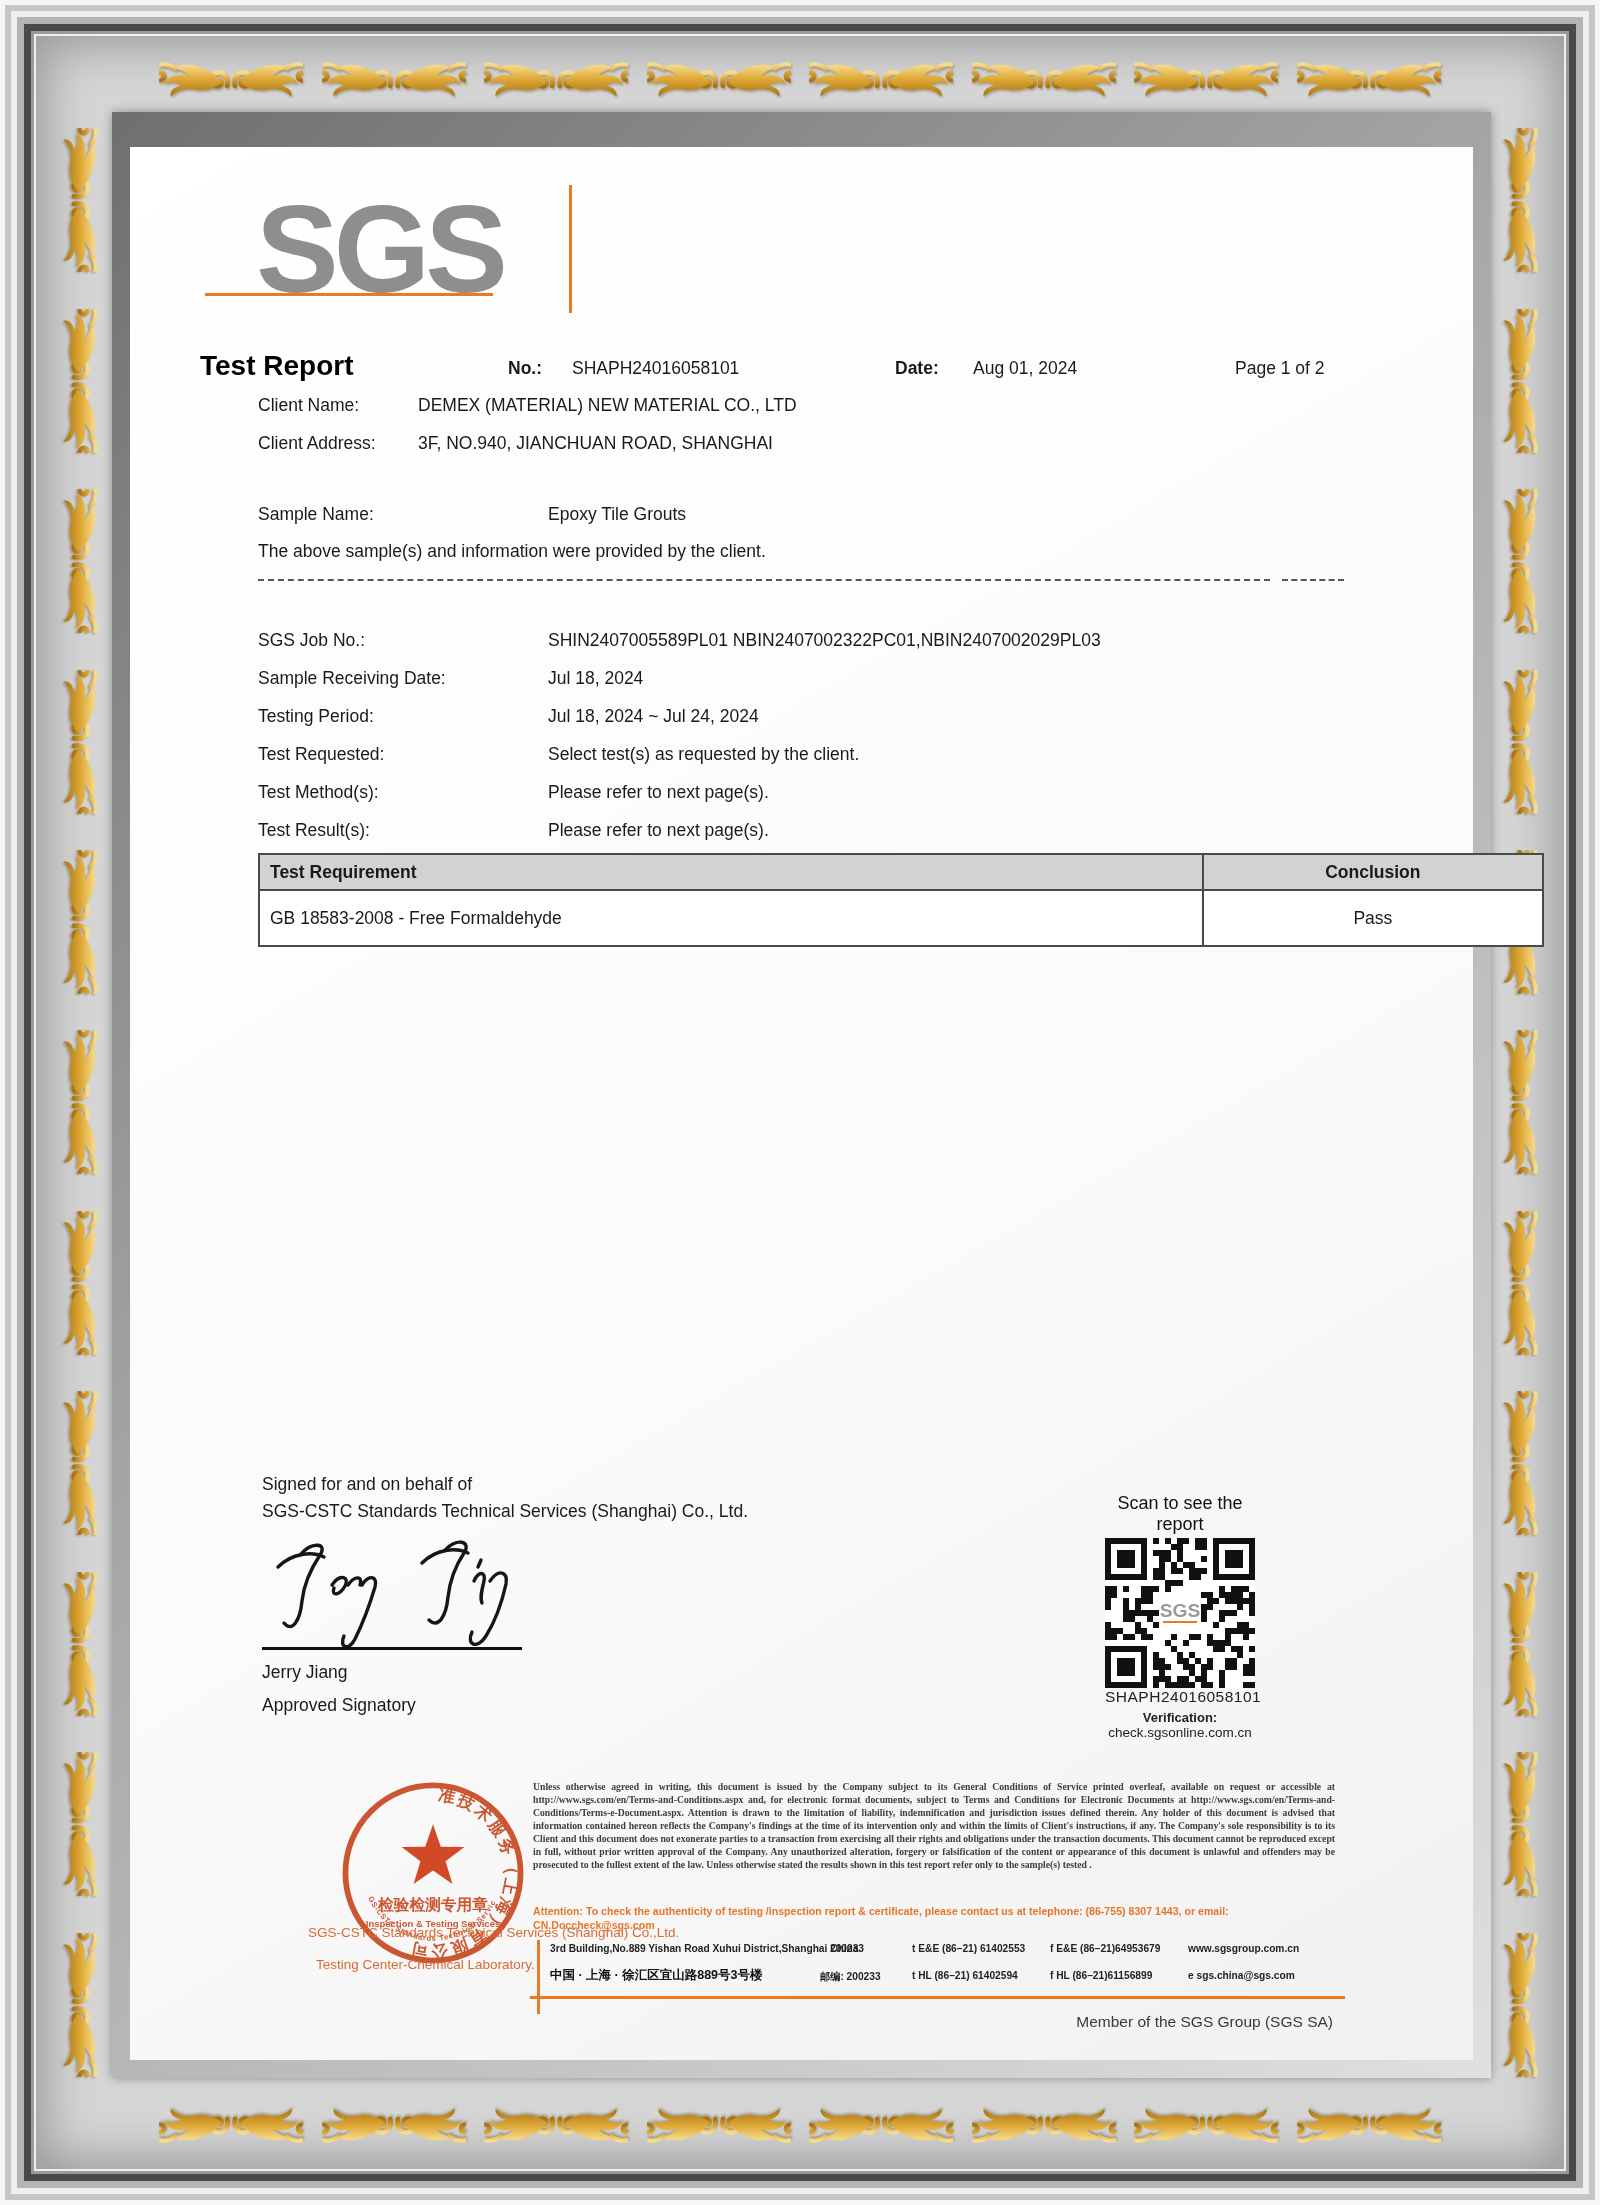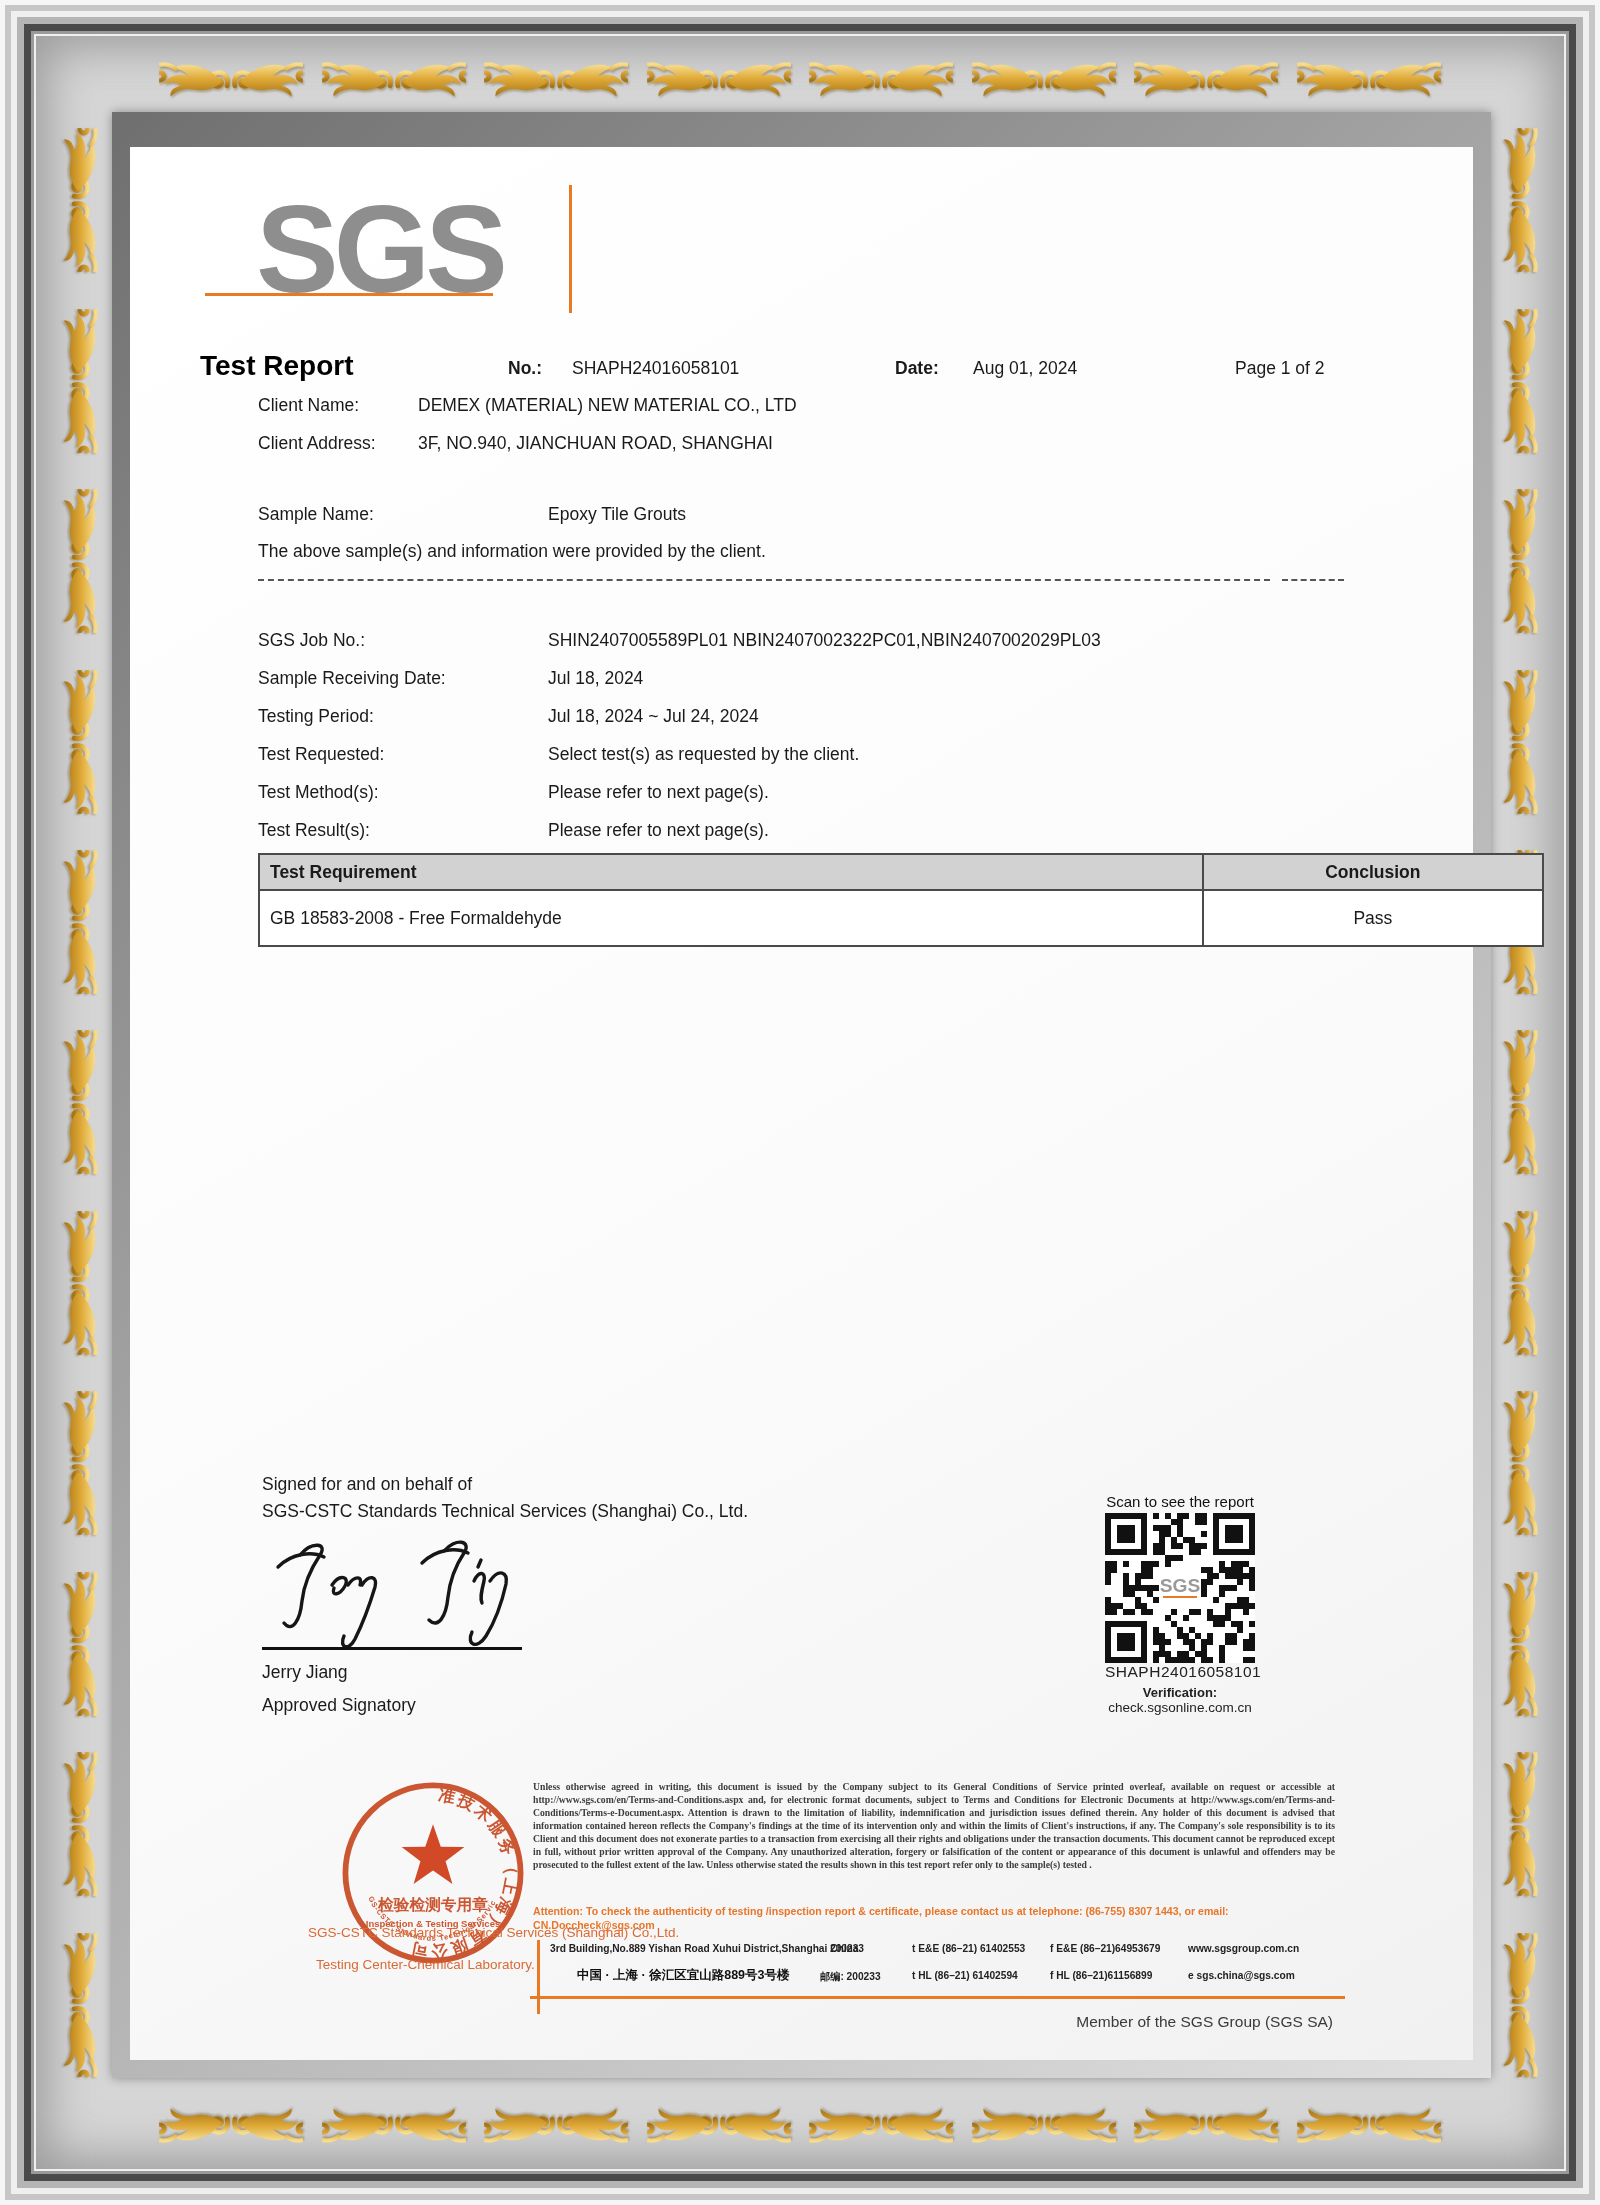--- a/index.html
+++ b/index.html
@@ -61,21 +61,21 @@
   
   .rtable{border-collapse:collapse;width:1286px;table-layout:fixed;}
   .rtable th,.rtable td{border:2px solid #4a4a4a;font-size:17.5px;}
   .rtable th{background:#d2d2d2;text-align:left;padding:4px 10px;height:26px;}
   .rtable th.center,.rtable td.center{text-align:center;}
   .rtable td{padding:12px 10px;height:30px;background:#fff;}
   
   .sig-underline{background:#111;height:3px;}
   
   .qr-wrap{width:150px;}
-  .qr-caption{font-size:15px;color:#111;}
+  .qr-caption{font-size:18px;color:#111;}
   .qr-id{font-size:15.5px;color:#222;letter-spacing:.5px;}
   .qr-small{font-size:13px;font-weight:bold;color:#222;}
   .qr-url{font-size:13.5px;color:#222;}
   
   .stamp-caption{color:#d96a35;font-size:13.5px;font-weight:normal;}
   
   .legal{font-size:9.7px;line-height:13px;color:#3d3d3d;text-align:justify;font-weight:bold;font-family:Liberation Serif, serif;}
   .attention{font-size:10.6px;line-height:14px;color:#e8762a;font-weight:bold;}
   .f10{font-size:10.2px;color:#222;font-weight:bold;}
   .fcn{font-size:12.5px;color:#111;font-weight:bold;}
@@ -531,20 +531,20 @@
 
   <div class="abs legal" style="left:403px;top:1633px;width:802px;">Unless otherwise agreed in writing, this document is issued by the Company subject to its General Conditions of Service printed overleaf, available on request or accessible at http://www.sgs.com/en/Terms-and-Conditions.aspx and, for electronic format documents, subject to Terms and Conditions for Electronic Documents at http://www.sgs.com/en/Terms-and-Conditions/Terms-e-Document.aspx. Attention is drawn to the limitation of liability, indemnification and jurisdiction issues defined therein. Any holder of this document is advised that information contained hereon reflects the Company's findings at the time of its intervention only and within the limits of Client's instructions, if any. The Company's sole responsibility is to its Client and this document does not exonerate parties to a transaction from exercising all their rights and obligations under the transaction documents. This document cannot be reproduced except in full, without prior written approval of the Company. Any unauthorized alteration, forgery or falsification of the content or appearance of this document is unlawful and offenders may be prosecuted to the fullest extent of the law. Unless otherwise stated the results shown in this test report refer only to the sample(s) tested .</div>
   <div class="abs attention" style="left:403px;top:1757px;width:810px;">Attention: To check the authenticity of testing /inspection report &amp; certificate, please contact us at telephone: (86-755) 8307 1443, or email: CN.Doccheck@sgs.com</div>
 
   <div class="abs orange-vtick" style="left:407px;top:1793px;height:74px;"></div>
   <div class="abs f10" style="left:420px;top:1796px;">3rd Building,No.889 Yishan Road Xuhui District,Shanghai China</div>
   <div class="abs f10" style="left:700px;top:1796px;">200233</div>
   <div class="abs f10" style="left:782px;top:1796px;">t E&amp;E (86–21) 61402553</div>
   <div class="abs f10" style="left:920px;top:1796px;">f E&amp;E (86–21)64953679</div>
   <div class="abs f10" style="left:1058px;top:1796px;">www.sgsgroup.com.cn</div>
-  <div class="abs fcn" style="left:420px;top:1820px;margin-left:27px;">中国 · 上海 · 徐汇区宜山路889号3号楼</div>
+  <div class="abs fcn" style="left:420px;top:1820px;">中国 · 上海 · 徐汇区宜山路889号3号楼</div>
   <div class="abs f10" style="left:690px;top:1823px;">邮编: 200233</div>
   <div class="abs f10" style="left:782px;top:1823px;">t HL (86–21) 61402594</div>
   <div class="abs f10" style="left:920px;top:1823px;">f HL (86–21)61156899</div>
   <div class="abs f10" style="left:1058px;top:1823px;">e  sgs.china@sgs.com</div>
   <div class="abs orange-hr" style="left:400px;top:1849px;right:128px;"></div>
   <div class="abs member" style="top:1866px;right:140px;">Member of the SGS Group (SGS SA)</div>
 </div>
 
 </body></html>

